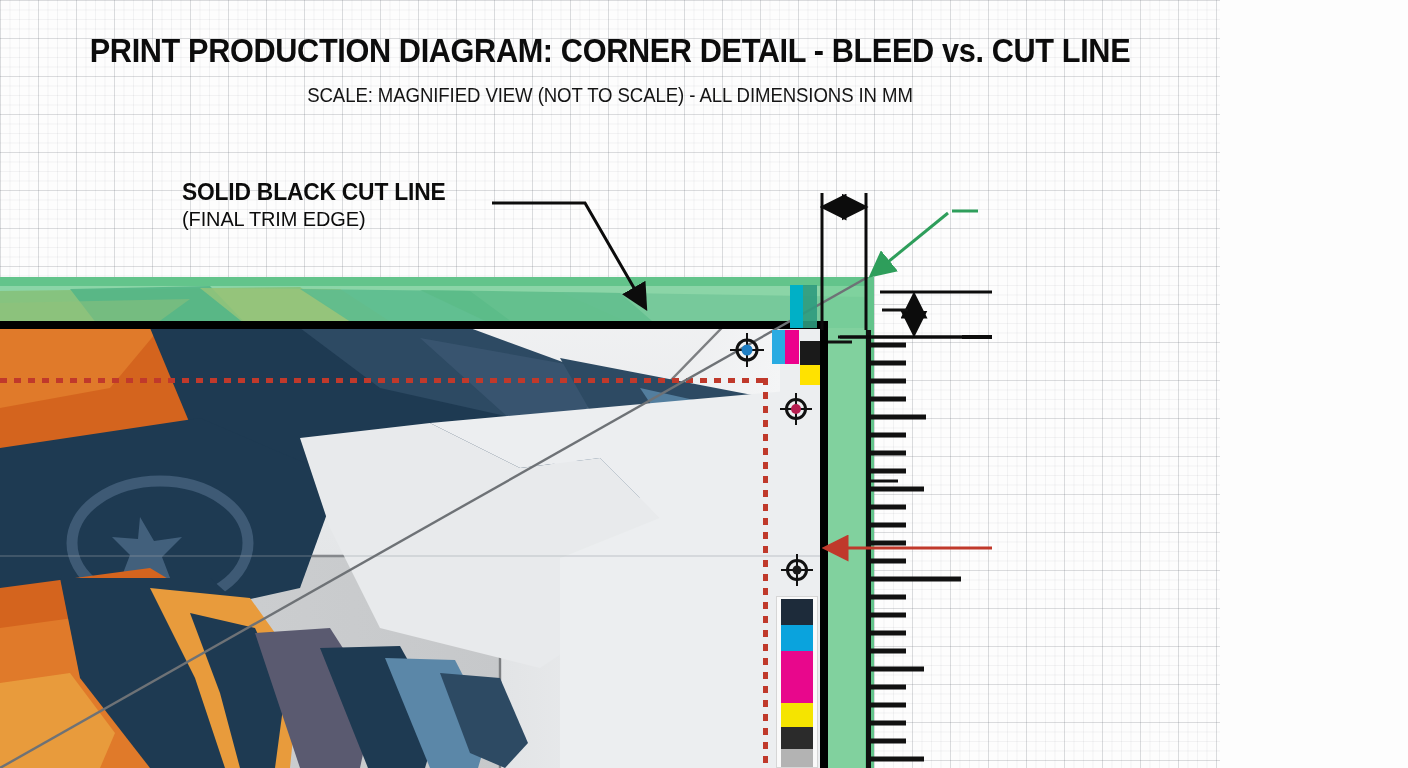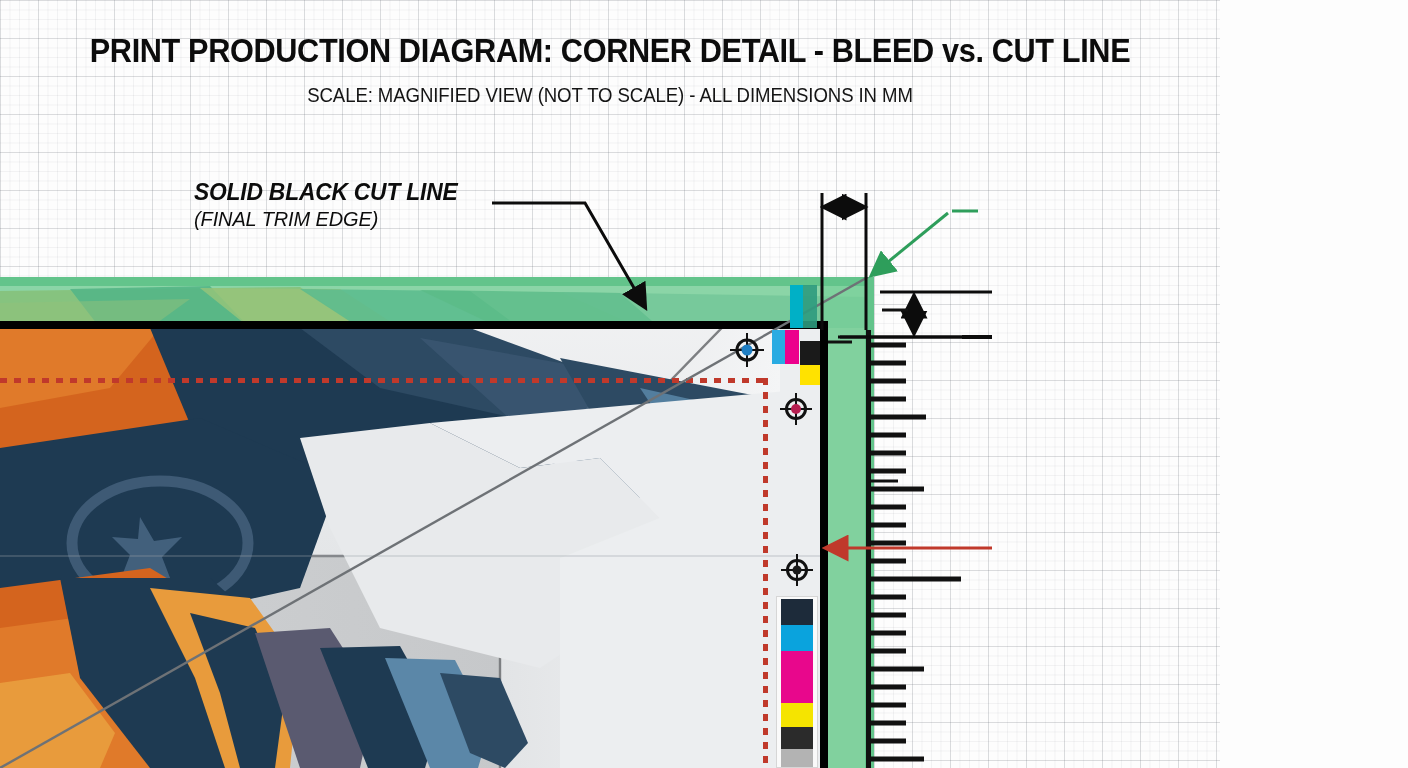--- a/index.html
+++ b/index.html
@@ -86,21 +86,21 @@
   }
 
   
   .regmark{position:absolute;}
 
   
   .anno{position:absolute;color:#0c0c0c;}
   .anno .l1{font-weight:700;font-size:23px;letter-spacing:-.2px;white-space:nowrap;transform:scaleX(.95);transform-origin:0 50%;}
   .anno .l2{font-weight:400;font-size:21px;letter-spacing:-.1px;white-space:nowrap;transform:scaleX(.95);transform-origin:0 50%;line-height:1.28;}
 
-  #anno-cutline{left:194px;top:178px;font-style:italic;}
+  #anno-cutline{left:182px;top:178px;}
   #anno-cutline .l1{font-size:24px;}
   #anno-bleedbnd{left:988px;top:196px;color:#2e9e5b;}
   #anno-bleedbnd .l1{font-size:22px;color:#2e9e5b;}
   #anno-bleedallow{left:1000px;top:312px;}
   #anno-safety{left:1000px;top:523px;}
 
   .anno-right .l1{font-size:23px;}
   .anno-right .l2{font-size:21px;}
 
   

